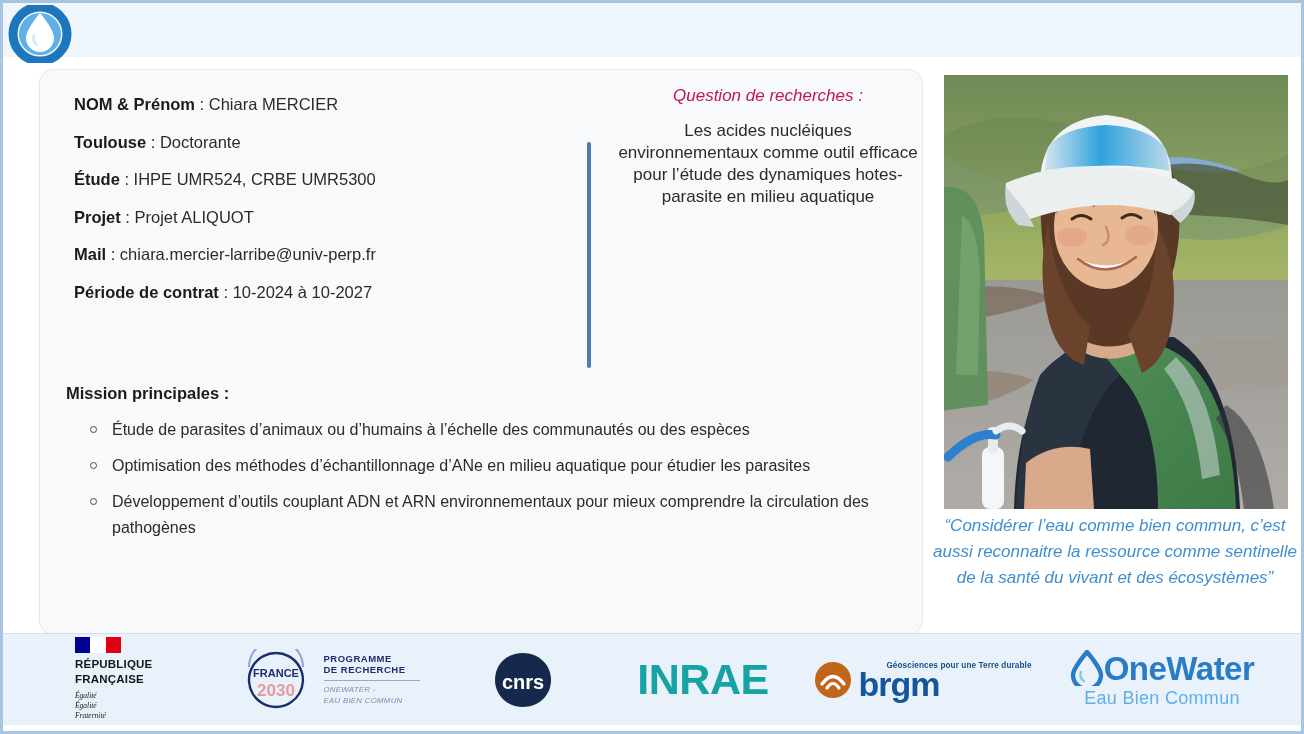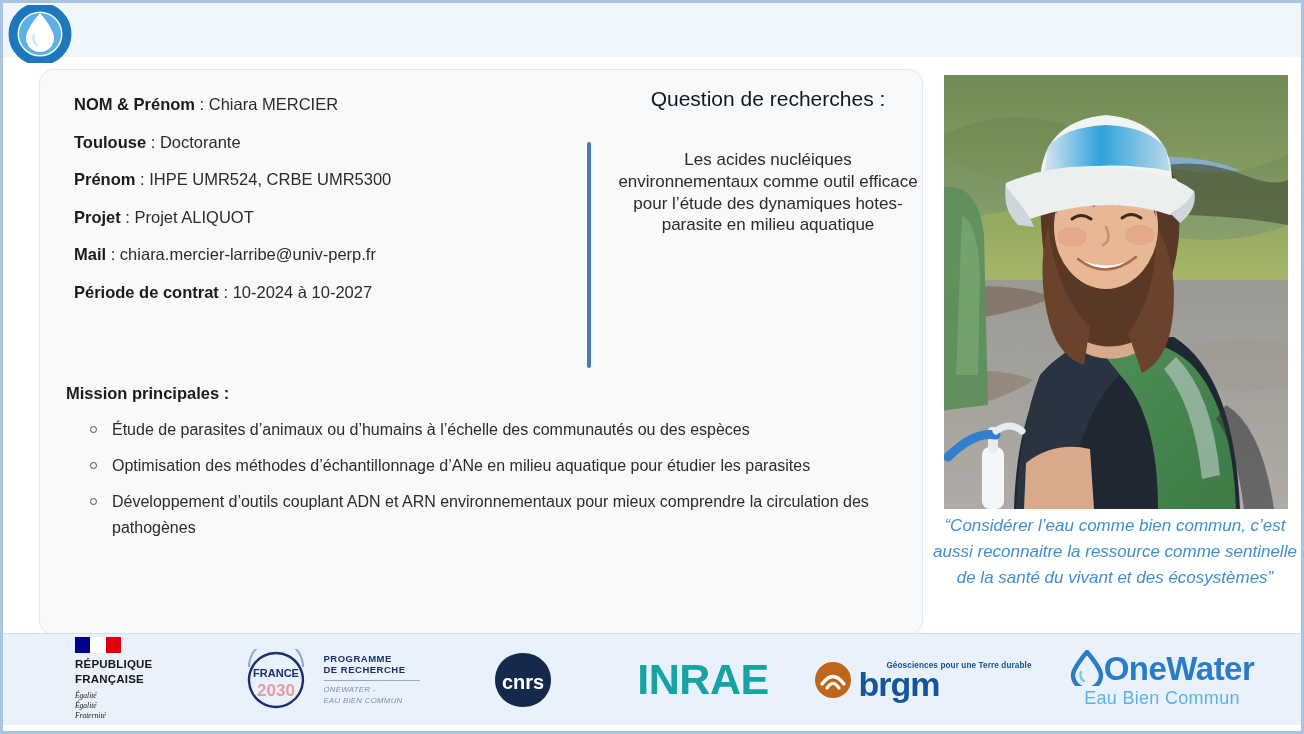--- a/index.html
+++ b/index.html
@@ -50,23 +50,23 @@
   .divider {
     position: absolute; left: 547px; top: 72px;
     width: 4px; height: 226px; background: #4a7ab8; border-radius: 2px;
   }
 
   
   .question {
     position: absolute; left: 578px; top: 16px; width: 300px;
     text-align: center;
   }
-  .q-title { font-size: 21px; color: #0f172a; line-height: 1.2; }
+  .q-title { font-size: 17px; color: #be185d; line-height: 1.2; font-style: italic; }
   .q-body {
-    margin-top: 38px; font-size: 17px; color: #2b2b2b; line-height: 1.28;
+    margin-top: 14px; font-size: 17px; color: #2b2b2b; line-height: 1.28;
   }
 
   
   .mission {
     position: absolute; left: 26px; top: 314px; width: 860px;
   }
   .mission-title { font-size: 16.5px; font-weight: bold; color: #1b1b1b; }
   .mission-list { margin-top: 14px; list-style: none; }
   .mission-list li {
     position: relative;
@@ -167,21 +167,21 @@
     <div class="card-inner">
 
       <div class="identity">
         <div class="id-row">
           <b>NOM &amp; Prénom</b><span> : </span><span>Chiara MERCIER</span>
         </div>
         <div class="id-row">
           <b>Toulouse</b><span> : </span><span>Doctorante</span>
         </div>
         <div class="id-row">
-          <b>Prénom</b><span> : </span><span>IHPE UMR524, CRBE UMR5300</span>
+          <b>Étude</b><span> : </span><span>IHPE UMR524, CRBE UMR5300</span>
         </div>
         <div class="id-row">
           <b>Projet</b><span> : </span><span>Projet ALIQUOT</span>
         </div>
         <div class="id-row">
           <b>Mail</b><span> : </span><span>chiara.mercier-larribe@univ-perp.fr</span>
         </div>
         <div class="id-row">
           <b>Période de contrat</b><span> : </span><span>10-2024 à 10-2027</span>
         </div>

